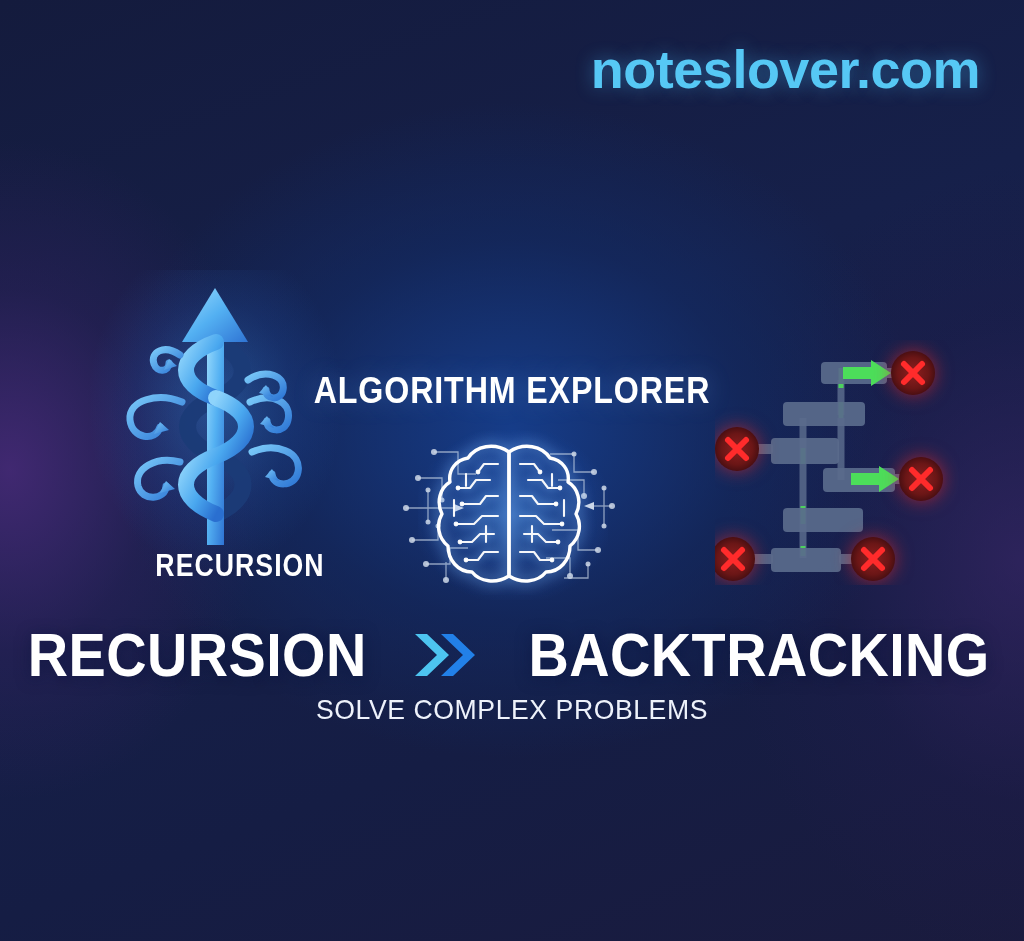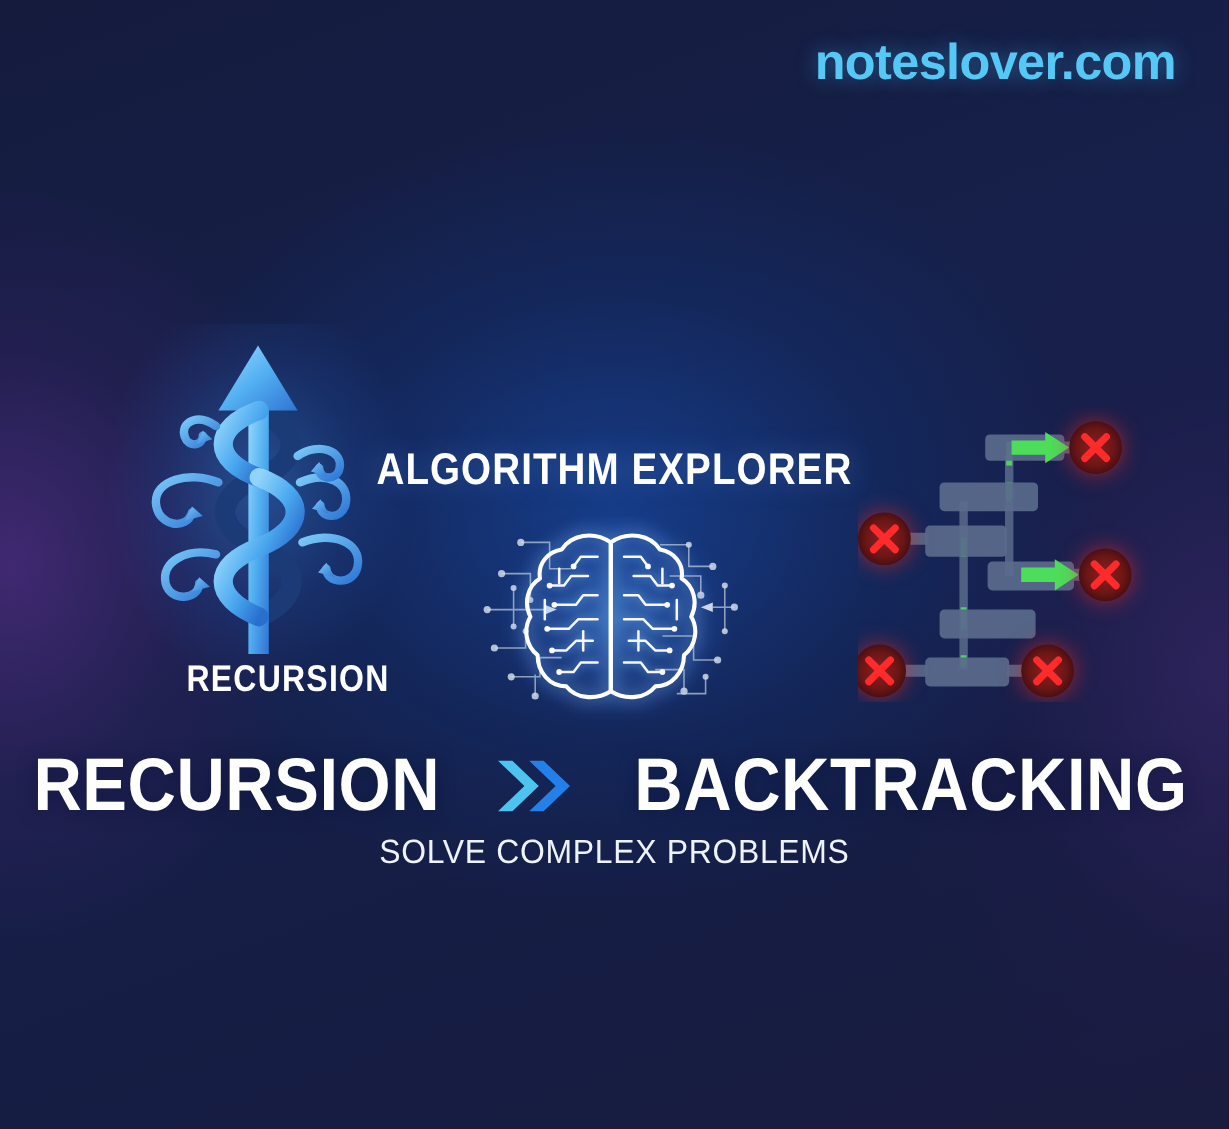--- a/index.html
+++ b/index.html
@@ -19,23 +19,23 @@
     background:
       radial-gradient(ellipse 520px 420px at 512px 430px, rgba(22,62,140,0.95) 0%, rgba(18,45,105,0.55) 45%, rgba(16,30,75,0.0) 78%),
       radial-gradient(ellipse 260px 330px at 10px 470px, rgba(72,42,120,0.85) 0%, rgba(56,34,100,0.35) 55%, rgba(30,22,70,0.0) 100%),
       radial-gradient(ellipse 300px 400px at 1020px 560px, rgba(64,40,110,0.55) 0%, rgba(40,28,85,0.2) 60%, rgba(20,20,60,0.0) 100%),
       linear-gradient(160deg, #141b3d 0%, #16204a 40%, #151d44 70%, #1a1b3e 100%);
   }
 
   
   .watermark {
     position: absolute;
-    top: 28px;
+    top: 38px;
     right: 44px;
-    font-size: 42px;
+    font-size: 54px;
     font-weight: bold;
     color: #56c8f5;
     letter-spacing: -0.5px;
     text-shadow: 0 0 18px rgba(70,180,240,0.45);
   }
 
   
   .icon-row {
     position: absolute;
     top: 275px;

